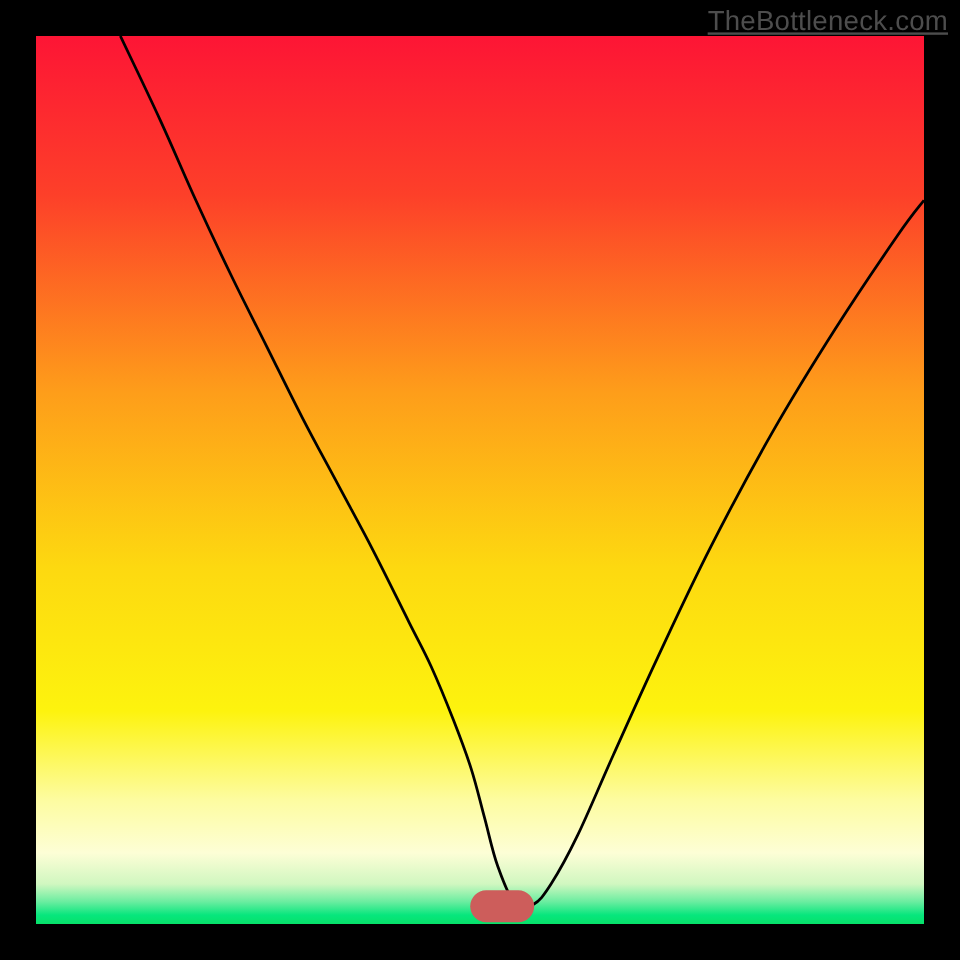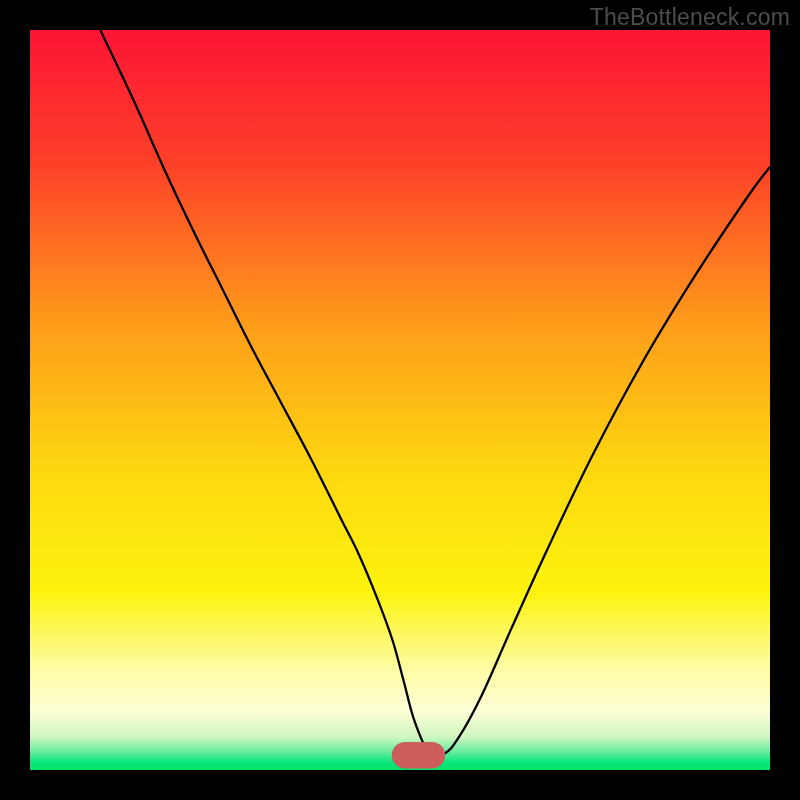--- a/index.html
+++ b/index.html
@@ -35,20 +35,21 @@
     height: 100%;
   }
   .watermark {
     position: absolute;
     top: 4px;
     right: 10px;
     color: #4d4d4d;
     font-size: 23px;
     font-weight: 500;
     letter-spacing: 0.2px;
+    text-decoration: underline;
   }
   svg.curve {
     position: absolute;
     top: 0;
     left: 0;
     width: 100%;
     height: 100%;
   }
 </style>
 </head>

